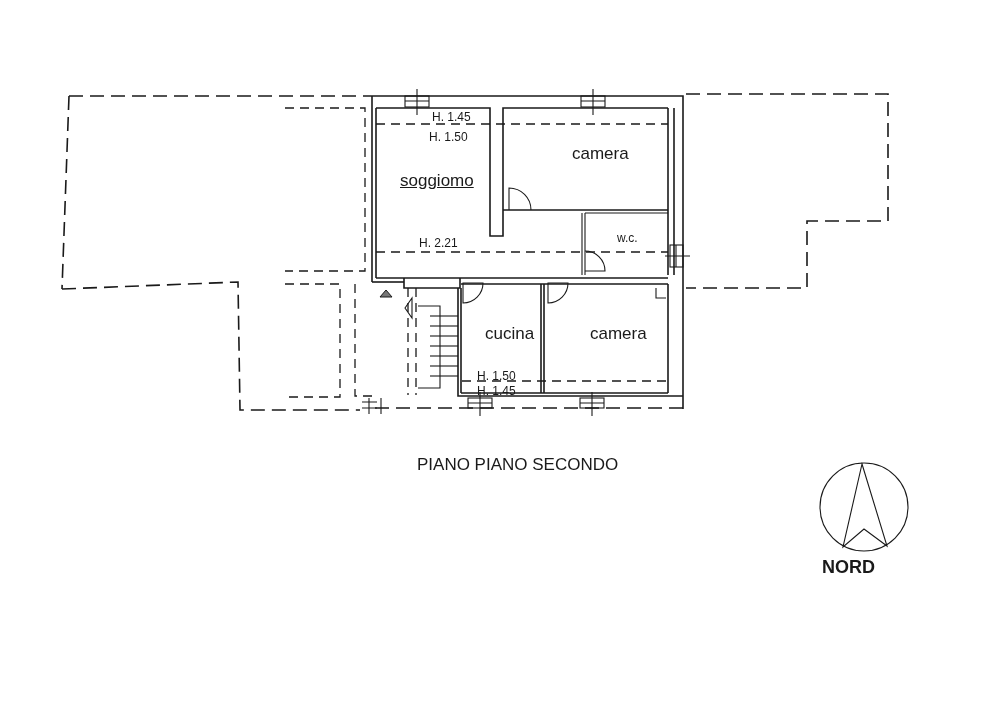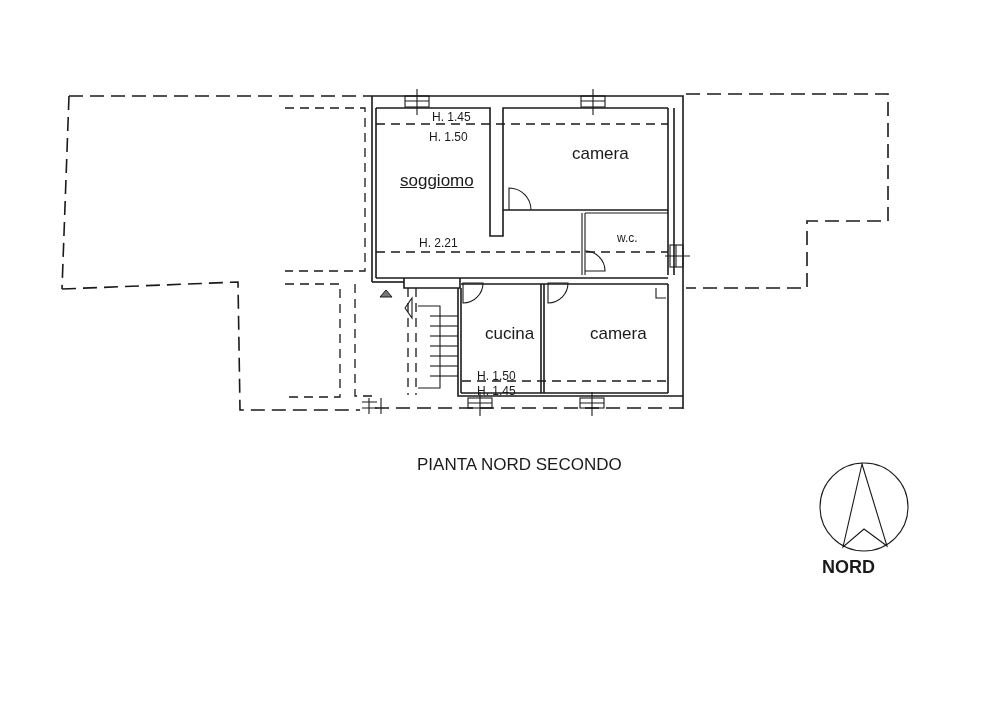--- a/index.html
+++ b/index.html
@@ -133,14 +133,14 @@
 <div class="lbl" style="left:617px;top:231px;font-size:12px;">w.c.</div>
 <div class="lbl" style="left:485px;top:324px;">cucina</div>
 <div class="lbl" style="left:590px;top:324px;">camera</div>
 
 <div class="hl" style="left:432px;top:110px;">H. 1.45</div>
 <div class="hl" style="left:429px;top:130px;">H. 1.50</div>
 <div class="hl" style="left:419px;top:236px;">H. 2.21</div>
 <div class="hl" style="left:477px;top:369px;">H. 1.50</div>
 <div class="hl" style="left:477px;top:384px;">H. 1.45</div>
 
-<div class="title">PIANTA NORD SECONDO</div>
+<div class="title">PIANO PIANO SECONDO</div>
 <div class="nord">NORD</div>
 
 </body></html>

